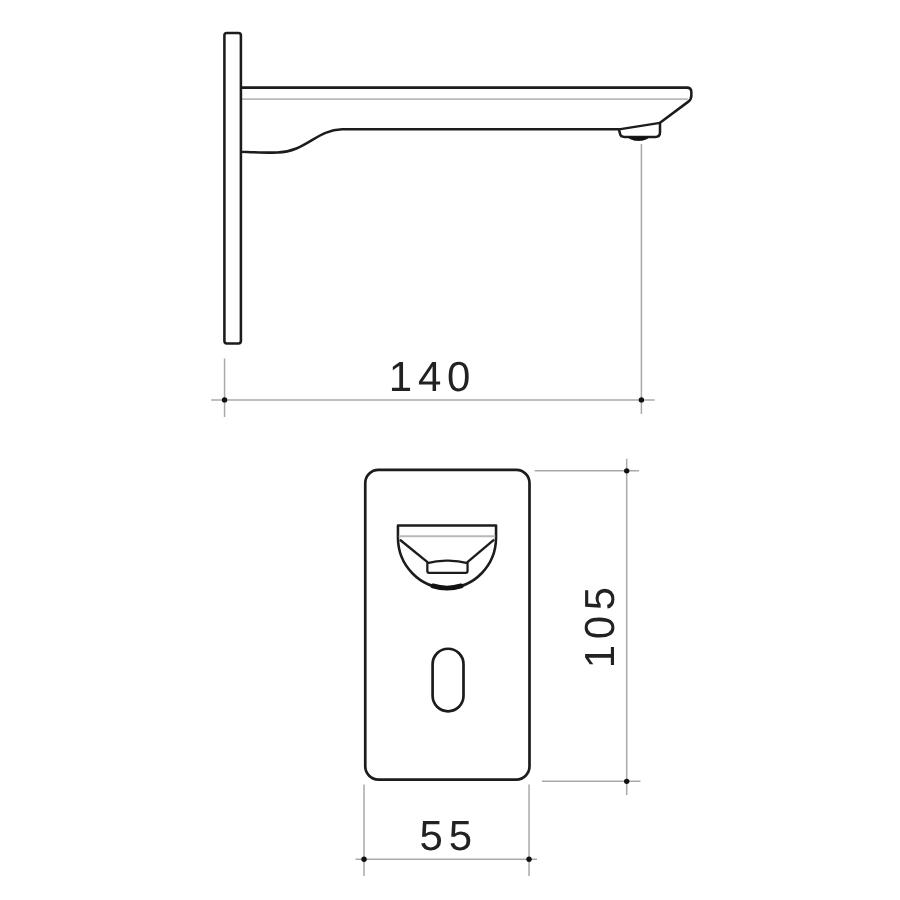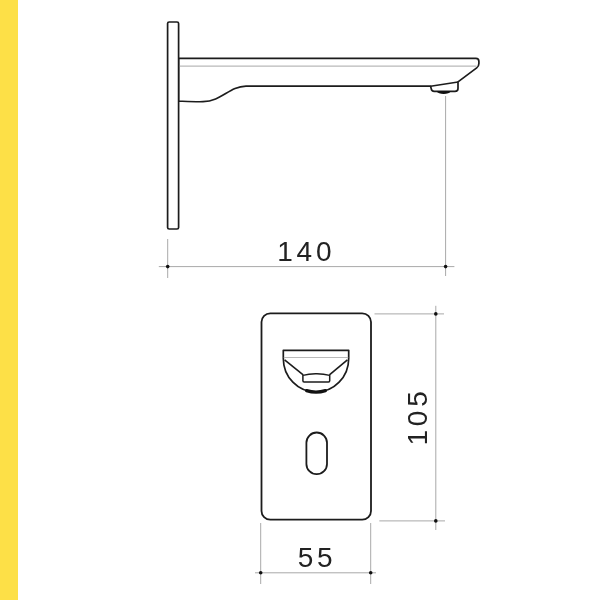--- a/index.html
+++ b/index.html
@@ -1,16 +1,16 @@
 <!DOCTYPE html>
 <html><head>
 <meta charset="utf-8">
 <style>
   html,body{margin:0;padding:0;background:#ffffff;}
-  .page{width:508px;height:600px;position:relative;background:#fde047;overflow:hidden;padding-left:18px;}
+  .page{width:508px;height:600px;position:relative;background:#1d4ed8;overflow:hidden;}
   text{font-family:"Liberation Sans",sans-serif;fill:#222222;paint-order:stroke;stroke:#ffffff;stroke-width:0.55px;}
 </style>
 </head>
 <body>
 <div class="page">
 <svg width="600" height="600" viewBox="0 0 600 600" xmlns="http://www.w3.org/2000/svg">
 
   <rect x="0" y="0" width="600" height="600" fill="#ffffff"></rect>
 
   <line x1="149.7" y1="239" x2="149.7" y2="278" stroke="#a9a9a9" stroke-width="1"></line>

